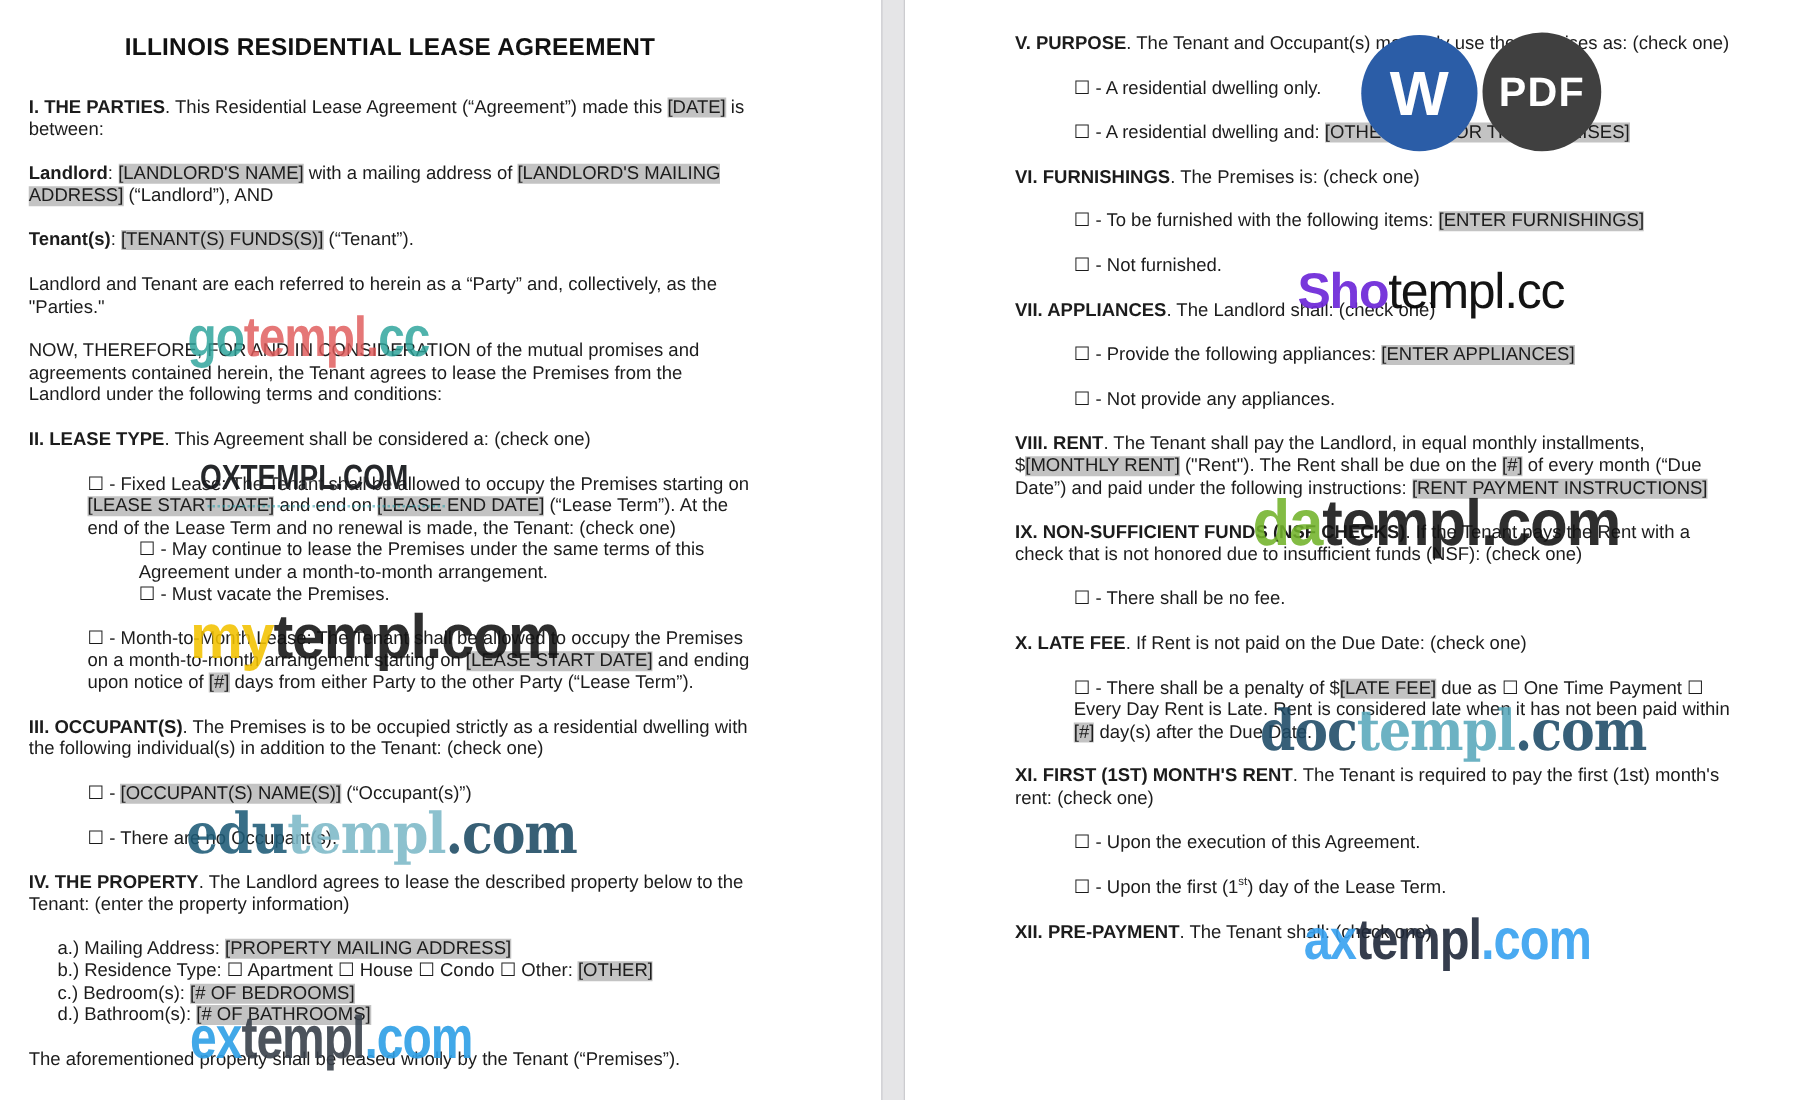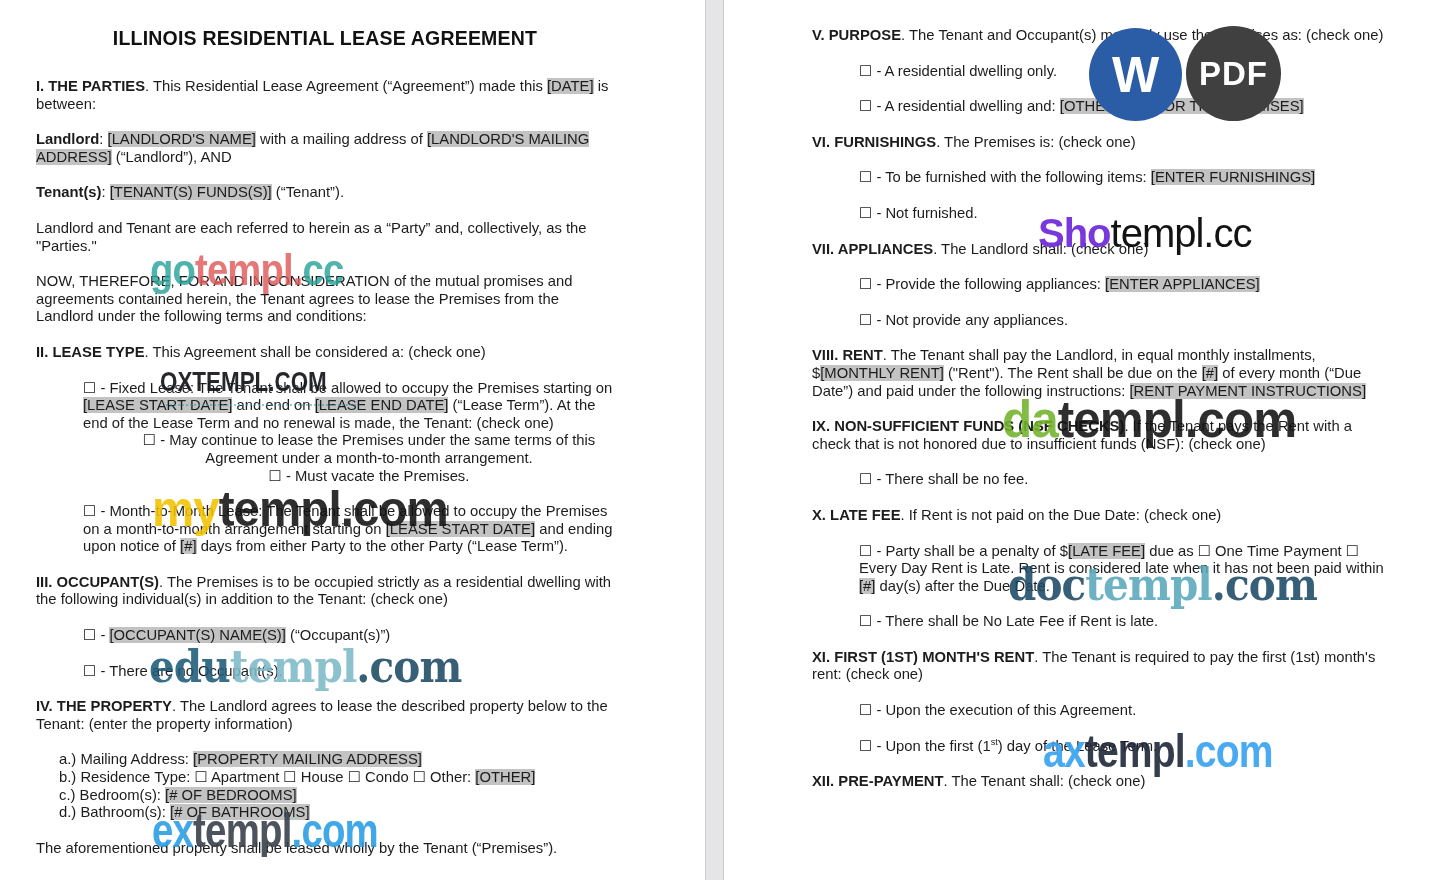--- a/index.html
+++ b/index.html
@@ -3,33 +3,33 @@
 <meta charset="utf-8">
 <title>Illinois Residential Lease Agreement</title>
 <style>
   html,body{margin:0;padding:0;}
   body{
     width:1437px;height:880px;position:relative;overflow:hidden;
     background:#ffffff;color:#1c1c1c;
     font-family:"Liberation Sans","DejaVu Sans",sans-serif;
   }
   .page-col{position:absolute;top:27px;}
-  .page-left{left:36px;width:578px;}
+  .page-left{left:23px;width:578px;}
   .page-right{left:812px;width:577px;}
   .divider{
     position:absolute;left:705px;top:0;width:17px;height:880px;
     background:#e5e5e7;border-left:1px solid #cccccf;border-right:1px solid #cccccf;
   }
   .doc-title{
     text-align:center;font-weight:bold;font-size:19.5px;letter-spacing:.2px;
     margin:0 0 28px 0;color:#111;
   }
   p.para{font-size:14.8px;line-height:17.6px;margin:0 0 18px 0;}
   p.i1{padding-left:47px;}
-  p.i2{padding-left:88px;text-align:center;}
+  p.i2{padding-left:88px;}
   p.list{padding-left:23px;}
   p.tight{margin-bottom:0;}
   .b{font-weight:bold;}
   .hl{background:#c3c3c3;}
   sup{font-size:62%;line-height:0;}
 
   
   .wm{position:absolute;white-space:nowrap;pointer-events:none;transform-origin:left top;}
   .wm-gotempl{left:150px;top:244px;font-size:45px;font-weight:bold;letter-spacing:-1px;transform:scaleX(.85);opacity:.82;}
   .wm-oxtempl{left:160px;top:366px;font-size:28px;font-weight:bold;letter-spacing:0;transform:scaleX(.8);opacity:.93;text-shadow:0 0 1px #fff;}
@@ -88,22 +88,21 @@
       <p class="para i0"><span class="b">VI. FURNISHINGS</span><span>. The Premises is: (check one)</span></p>
       <p class="para i1"><span>☐ - To be furnished with the following items: </span><span class="hl">[ENTER FURNISHINGS]</span></p>
       <p class="para i1"><span>☐ - Not furnished.</span></p>
       <p class="para i0"><span class="b">VII. APPLIANCES</span><span>. The Landlord shall: (check one)</span></p>
       <p class="para i1"><span>☐ - Provide the following appliances: </span><span class="hl">[ENTER APPLIANCES]</span></p>
       <p class="para i1"><span>☐ - Not provide any appliances.</span></p>
       <p class="para i0"><span class="b">VIII. RENT</span><span>. The Tenant shall pay the Landlord, in equal monthly installments, $</span><span class="hl">[MONTHLY RENT]</span><span> ("Rent"). The Rent shall be due on the </span><span class="hl">[#]</span><span> of every month (“Due Date”) and paid under the following instructions: </span><span class="hl">[RENT PAYMENT INSTRUCTIONS]</span></p>
       <p class="para i0"><span class="b">IX. NON-SUFFICIENT FUNDS (NSF CHECKS)</span><span>. If the Tenant pays the Rent with a check that is not honored due to insufficient funds (NSF): (check one)</span></p>
       <p class="para i1"><span>☐ - There shall be no fee.</span></p>
       <p class="para i0"><span class="b">X. LATE FEE</span><span>. If Rent is not paid on the Due Date: (check one)</span></p>
-      <p class="para i1"><span>☐ - Party shall be a penalty of $</span><span class="hl">[LATE FEE]</span><span> due as ☐ One Time Payment ☐ Every Day Rent is Late. Rent is considered late when it has not been paid within </span><span class="hl">[#]</span><span> day(s) after the Due Date.</span></p>
-      <p class="para i1"><span>☐ - There shall be No Late Fee if Rent is late.</span></p>
+      <p class="para i1"><span>☐ - There shall be a penalty of $</span><span class="hl">[LATE FEE]</span><span> due as ☐ One Time Payment ☐ Every Day Rent is Late. Rent is considered late when it has not been paid within </span><span class="hl">[#]</span><span> day(s) after the Due Date.</span></p>
       <p class="para i0"><span class="b">XI. FIRST (1ST) MONTH'S RENT</span><span>. The Tenant is required to pay the first (1st) month's rent: (check one)</span></p>
       <p class="para i1"><span>☐ - Upon the execution of this Agreement.</span></p>
       <p class="para i1"><span>☐ - Upon the first (1</span><span><sup>st</sup></span><span>) day of the Lease Term.</span></p>
       <p class="para i0"><span class="b">XII. PRE-PAYMENT</span><span>. The Tenant shall: (check one)</span></p>
     </div>
 </div>
 
 <div class="wm wm-gotempl"><span style="color: rgb(42, 163, 154);">go</span><span style="color: rgb(224, 90, 90);">templ</span><span style="color: rgb(224, 90, 90);">.</span><span style="color: rgb(42, 163, 154);">cc</span></div>
 <div class="wm wm-oxtempl"><span style="color: rgb(21, 23, 26);">OXTEMPL.COM</span></div>
 <div class="wm-oxsub"></div>

